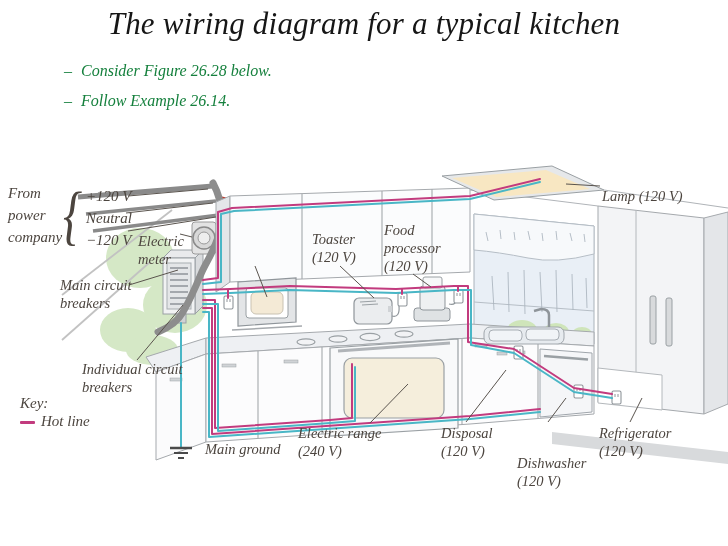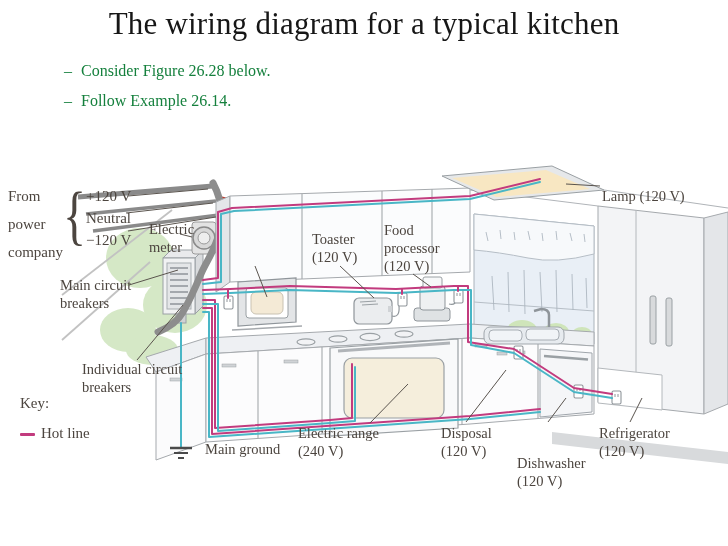--- a/index.html
+++ b/index.html
@@ -1,39 +1,39 @@
 <!DOCTYPE html>
 <html style="--hot: #c23b7e; --neu: #49b6c6;"><head>
 <meta charset="utf-8">
 <style>
   :root { --hot:#c23b7e; --neu:#49b6c6; }
   html,body { margin:0; padding:0; background:#fff; }
   .page {
     position:relative; width:728px; height:512px; background:#ffffff;
-    font-family:"Liberation Serif","DejaVu Serif",serif; overflow:hidden;
+    font-family:"Liberation Serif","DejaVu Serif",serif; overflow:hidden;font-style:italic;
   }
   .title {
     position:absolute; top:6px; left:0; width:728px; text-align:center;
     font-size:31px; color:#161616; letter-spacing:.2px;
   }
   .bullets { position:absolute; left:64px; top:56px; font-size:16px; color:#15803d; }
   .bullet { line-height:30px; }
   .bullet .dash { margin-right:9px; }
   .diagram-svg { position:absolute; left:0; top:156px; }
   .lbl {
     position:absolute; font-size:14.5px; line-height:18px; color:#4c453f;
   }
-  .lbl-tall { line-height:28px; font-size:15px; }
+  .lbl-tall { line-height:22px; font-size:15px; }
   .nowrap { white-space:nowrap; }
   .brace {
     position:absolute; left:63px; top:179px; font-size:60px; color:#4c453f;
     transform:scale(.8,1.08); transform-origin:left top; font-weight:400;
   }
   .keyblock { position:absolute; left:20px; top:395px; font-size:15px; color:#4c453f; }
-  .keyrow { margin-top:12px; line-height:18px; }
+  .keyrow { margin-top:0; line-height:18px; }
   .sw { display:inline-block; width:15px; height:3px; vertical-align:middle; margin-right:6px; border-radius:1px; }
   .sw-hot { background:var(--hot); }
   .sw-neu { background:var(--neu); }
   
   .w-hot { stroke:var(--hot); stroke-width:2; fill:none; stroke-linecap:round; stroke-linejoin:round; }
   .w-neu { stroke:var(--neu); stroke-width:2; fill:none; stroke-linecap:round; stroke-linejoin:round; }
   .ln  { stroke:#a5a9ad; stroke-width:1.1; fill:none; }
   .ldr { stroke:#5a544e; stroke-width:1; fill:none; }
 </style>
 </head>
@@ -252,21 +252,21 @@
       <line class="ldr" x1="548" y1="422" x2="566" y2="398"></line>
       <line class="ldr" x1="630" y1="422" x2="642" y2="398"></line>
     </g>
   </svg>
 
   <div class="lbl lbl-tall" style="left:8px; top:182px; width:64px;">From power company</div>
   <div class="brace">{</div>
   <div class="lbl nowrap" style="left:86px; top:187px; font-size:15px;">+120 V</div>
   <div class="lbl nowrap" style="left:86px; top:209px; font-size:15px;">Neutral</div>
   <div class="lbl nowrap" style="left:86px; top:231px; font-size:15px;">−120 V</div>
-  <div class="lbl" style="left:138px; top:220px; width:60px;margin-left:11px;">Electric meter</div>
+  <div class="lbl" style="left:138px; top:232px; width:60px;">Electric meter</div>
   <div class="lbl" style="left:60px; top:276px; width:96px;">Main circuit breakers</div>
   <div class="lbl" style="left:82px; top:360px; width:112px;">Individual circuit breakers</div>
   <div class="lbl nowrap" style="left:205px; top:440px;">Main ground</div>
 
   <div class="lbl" style="left:312px; top:230px; width:64px;">
     <span>Toaster</span>
     <span>(120 V)</span>
   </div>
   <div class="lbl" style="left:384px; top:221px; width:76px;">
     <span>Food processor</span>

